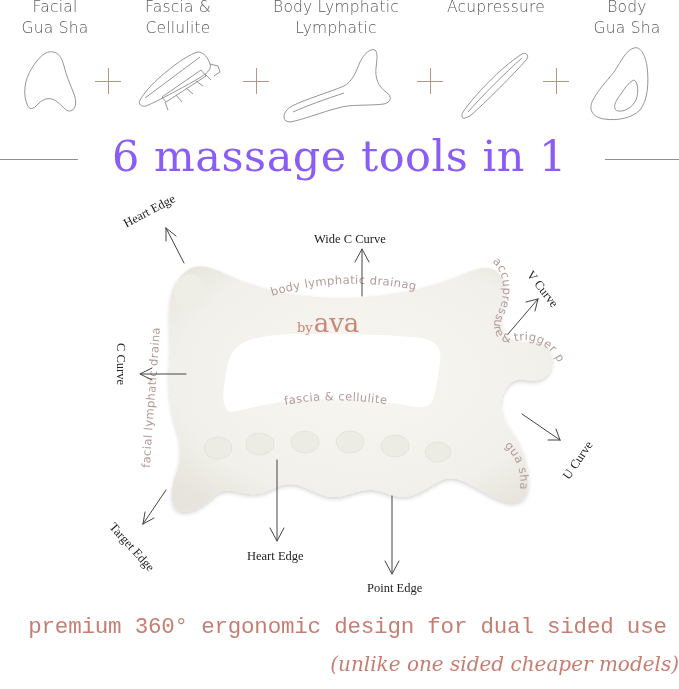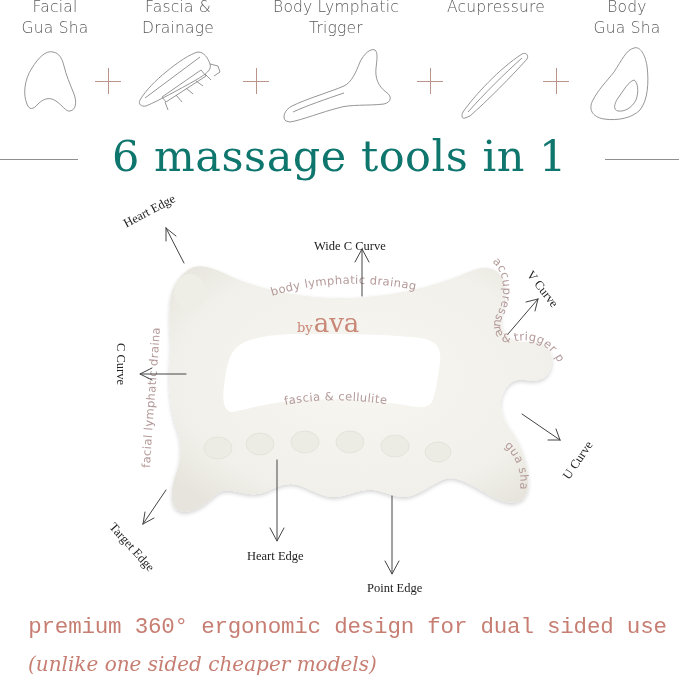--- a/index.html
+++ b/index.html
@@ -5,40 +5,40 @@
   html, body { margin:0; padding:0; background:#ffffff; }
   body { width:679px; height:689px; position:relative; overflow:hidden; font-family:"Liberation Sans", sans-serif; }
   .abs { position:absolute; }
   .tool-label { position:absolute; top:-3px; text-align:center; color:#5a5a5a; font-family:"DejaVu Sans", sans-serif; font-weight:300; font-size:15.5px; line-height:21px; letter-spacing:0.2px; white-space:nowrap; transform:translateX(-50%); }
   .tool-label span { display:block; }
   .plus { position:absolute; width:26px; height:26px; transform:translate(-50%,-50%); }
   .plus::before, .plus::after { content:""; position:absolute; background:#b99489; }
   .plus::before { left:0; right:0; top:12.5px; height:1px; }
   .plus::after { top:0; bottom:0; left:12.5px; width:1px; }
   .headline-rule { position:absolute; top:159px; height:1px; background:#8f8f8f; }
-  .headline { position:absolute; left:0; right:0; top:129px; text-align:center; font-family:"DejaVu Serif", serif; font-size:43px; color:#0f766e; letter-spacing:0.5px; line-height:54px; }
+  .headline { position:absolute; left:0; right:0; top:129px; text-align:center; font-family:"DejaVu Serif", serif; font-size:43px; color:#8b5cf6; letter-spacing:0.5px; line-height:54px; }
   .callout { position:absolute; font-family:"Liberation Serif", serif; font-size:12.5px; color:#222; white-space:nowrap; }
   .arc-text { font-family:"DejaVu Sans", sans-serif; font-size:11.5px; fill:#b49a99; letter-spacing:0.4px; }
   .footer1 { position:absolute; left:16px; right:0; top:614px; text-align:center; font-family:Liberation Mono, monospace; font-weight:300; font-size:22.5px; color:#c77e72; letter-spacing:-0.2px; white-space:nowrap; }
-  .footer2 { position:absolute; left:0; right:0; top:652px; text-align:left; font-family:"DejaVu Serif", serif; font-style:italic; font-size:20px; color:#c77e72; white-space:nowrap;margin-left:28px; }
+  .footer2 { position:absolute; left:0; right:0; top:652px; text-align:right; font-family:"DejaVu Serif", serif; font-style:italic; font-size:20px; color:#c77e72; white-space:nowrap;margin-left:28px; }
 </style>
 </head>
 <body>
 
 <div class="tool-label" style="left:55px;">
   <span>Facial</span>
   <span>Gua Sha</span>
 </div>
 <div class="tool-label" style="left:178px;">
   <span>Fascia &amp;</span>
-  <span>Drainage</span>
+  <span>Cellulite</span>
 </div>
 <div class="tool-label" style="left:336px;">
   <span>Body Lymphatic</span>
-  <span>Trigger</span>
+  <span>Lymphatic</span>
 </div>
 <div class="tool-label" style="left:496px;">
   <span>Acupressure</span>
 </div>
 <div class="tool-label" style="left:627px;">
   <span>Body</span>
   <span>Gua Sha</span>
 </div>
 
 <svg class="abs" style="left:0;top:0;" width="679" height="130" viewBox="0 0 679 130">
@@ -159,21 +159,21 @@
     </g>
 
     <g>
       <path d="M392,496 L392,574"></path>
         <path d="M385,561 L392,574 L399,561"></path>
     </g>
   </g>
 </svg>
 
 <div class="callout" style="left:121px;top:218px;transform:rotate(-28deg);transform-origin:left top;">Heart Edge</div>
-<div class="callout" style="left:314px;top:239px;">Wide C Curve</div>
+<div class="callout" style="left:314px;top:232px;">Wide C Curve</div>
 <div class="callout" style="left:535px;top:268px;transform:rotate(52deg);transform-origin:left top;">V Curve</div>
 <div class="callout" style="left:128px;top:343px;transform:rotate(90deg);transform-origin:left top;">C Curve</div>
 <div class="callout" style="left:560px;top:474px;transform:rotate(-56deg);transform-origin:left top;">U Curve</div>
 <div class="callout" style="left:117px;top:520px;transform:rotate(48deg);transform-origin:left top;">Target Edge</div>
 <div class="callout" style="left:247px;top:549px;">Heart Edge</div>
 <div class="callout" style="left:367px;top:581px;">Point Edge</div>
 
 <div class="footer1">premium 360° ergonomic design for dual sided use</div>
 <div class="footer2">(unlike one sided cheaper models)</div>
 

